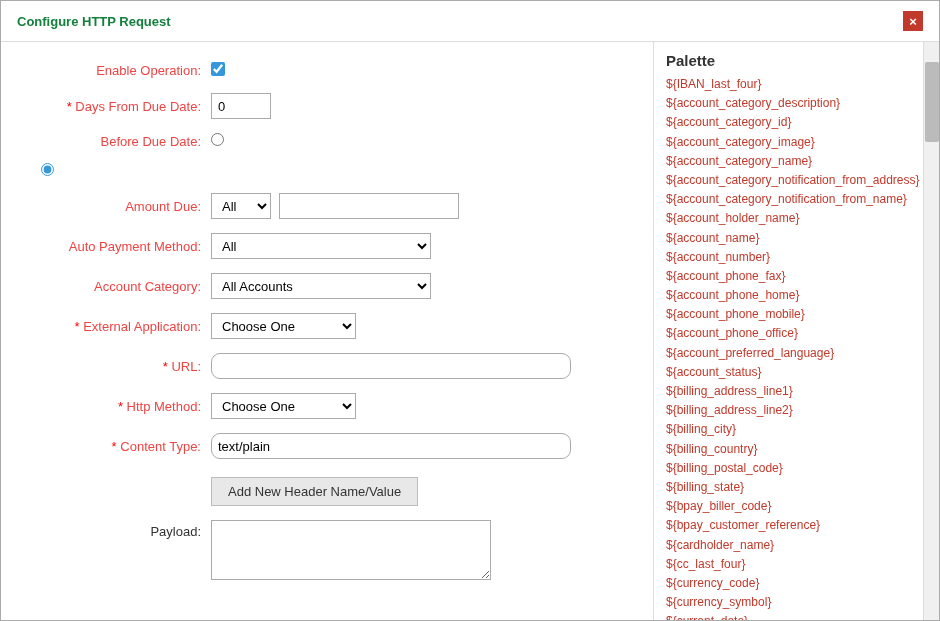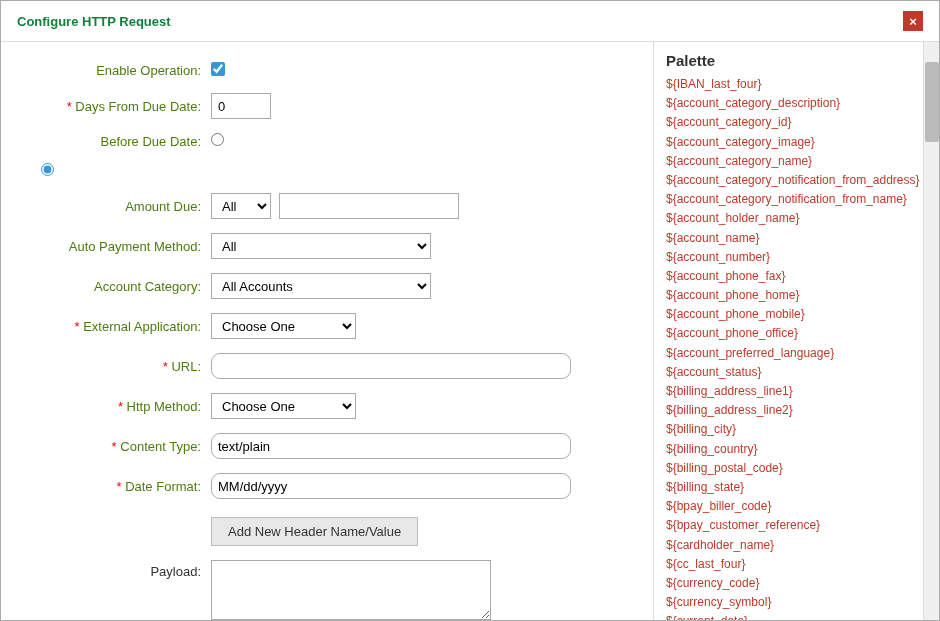--- a/index.html
+++ b/index.html
@@ -106,21 +106,21 @@
     .form-row {
       display: flex;
       align-items: center;
       margin-bottom: 14px;
     }
 
     .form-label {
       text-align: right;
       width: 170px;
       padding-right: 10px;
-      color: #4d7c0f;
+      color: #ef4444;
       flex-shrink: 0;
     }
 
     .form-label.required::before {
       content: '* ';
       color: red;
     }
 
     .form-control {
       flex: 1;
@@ -315,26 +315,20 @@
         </div>
       </div>
 
       <div class="form-row">
         <span class="form-label required">Content Type:</span>
         <div class="form-control">
           <input type="text" class="url-input" value="text/plain" style="">
         </div>
       </div>
 
-      <div class="form-row">
-        <span class="form-label required">Date Format:</span>
-        <div class="form-control">
-          <input type="text" class="url-input" value="MM/dd/yyyy" style="">
-        </div>
-      </div>
 
       <div style="margin-bottom:14px;">
         <button class="add-header-btn">Add New Header Name/Value</button>
       </div>
 
       <div class="payload-area">
         <span class="payload-label">Payload:</span>
         <textarea style=""></textarea>
       </div>
 

